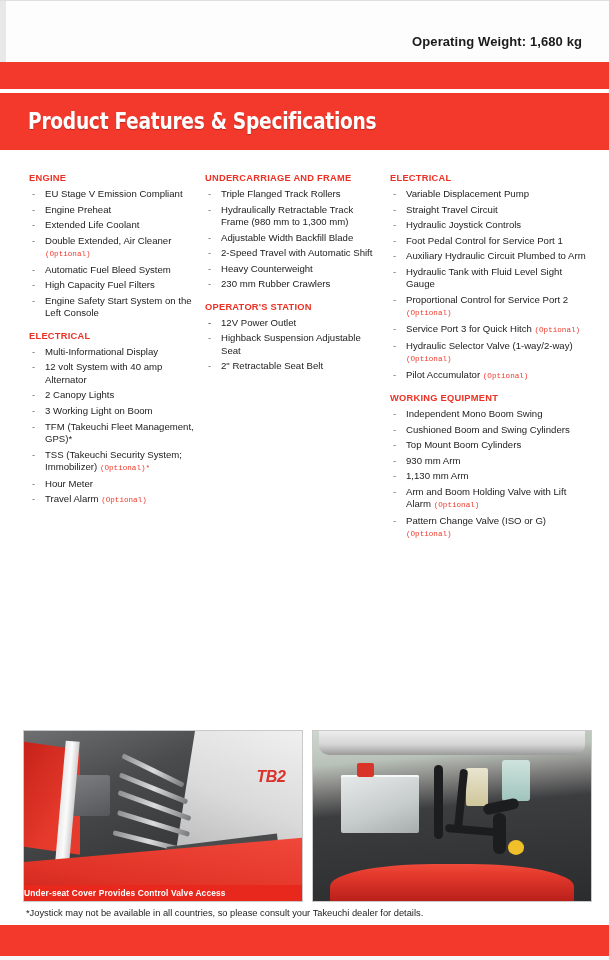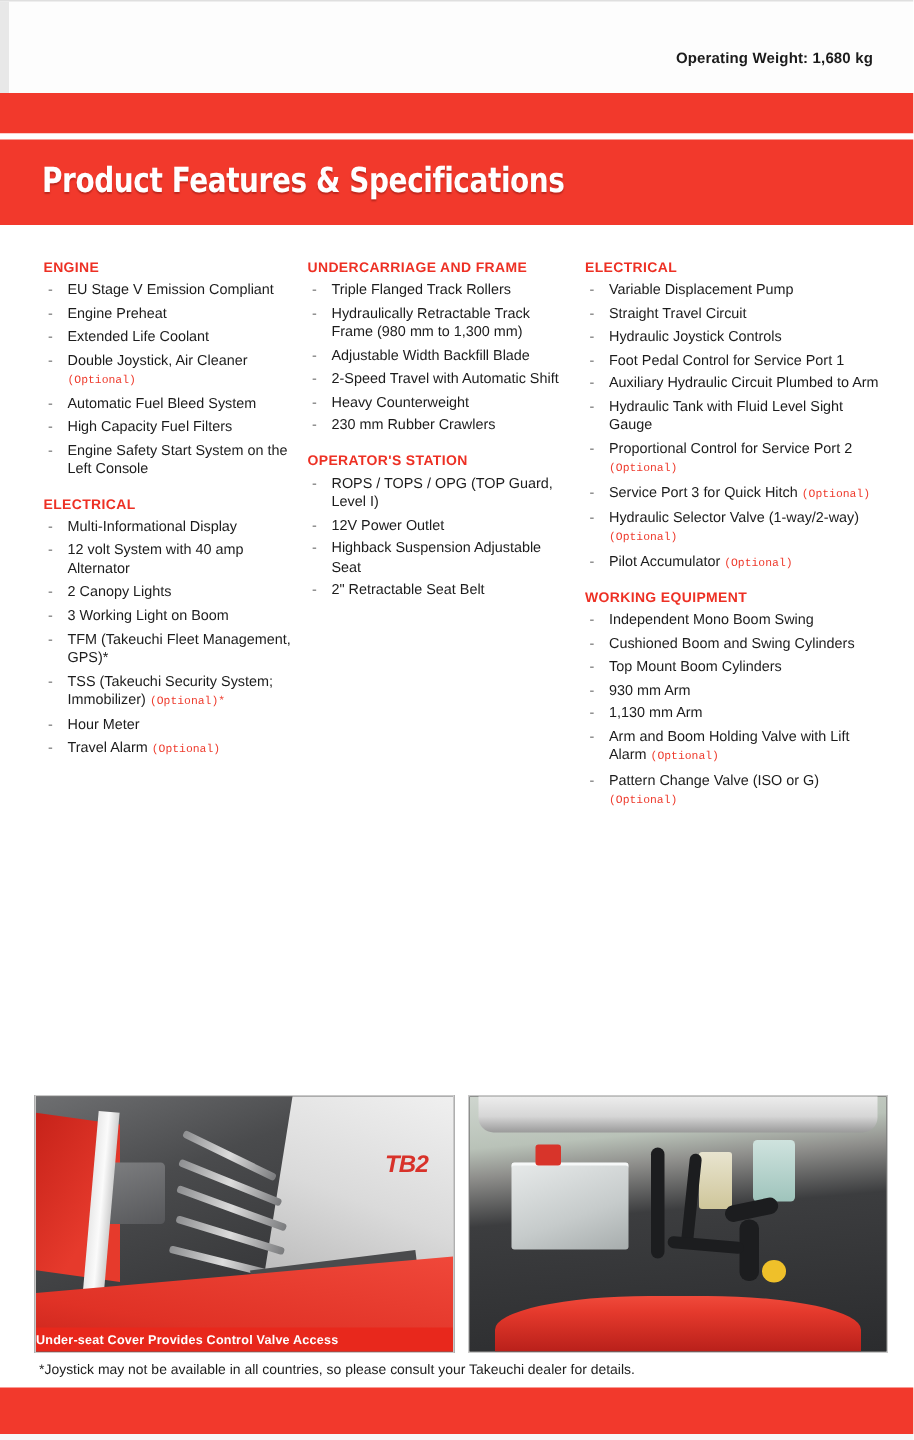--- a/index.html
+++ b/index.html
@@ -28,21 +28,21 @@
     content: "";
     position: absolute;
     left: 0; top: 0;
     width: 6px; height: 62px;
     background: #e8e8e8;
   }
   #operating-weight {
     position: absolute;
     right: 27px;
     top: 33px;
-    font-size: 10px;
+    font-size: 13px;
     font-weight: bold;
     color: #1b1b1b;
     letter-spacing: 0.1px;
     white-space: nowrap;
   }
 
   
   #red-bar-upper {
     position: absolute;
     left: 0; top: 62px;
@@ -309,21 +309,21 @@
 </div>
 
 <div id="spec-area">
   <div class="spec-column" id="col-1">
       <div class="section">
         <div class="section-heading">ENGINE</div>
         <ul class="spec-list">
           <li class="spec-item"><span class="dash">-</span><span>EU Stage V Emission Compliant</span></li>
           <li class="spec-item"><span class="dash">-</span><span>Engine Preheat</span></li>
           <li class="spec-item"><span class="dash">-</span><span>Extended Life Coolant</span></li>
-          <li class="spec-item"><span class="dash">-</span><span>Double Joystick, Air Cleaner</span><br><span class="optional">(Optional)</span></li>
+          <li class="spec-item"><span class="dash">-</span><span>Double Extended, Air Cleaner</span><br><span class="optional">(Optional)</span></li>
           <li class="spec-item"><span class="dash">-</span><span>Automatic Fuel Bleed System</span></li>
           <li class="spec-item"><span class="dash">-</span><span>High Capacity Fuel Filters</span></li>
           <li class="spec-item"><span class="dash">-</span><span>Engine Safety Start System on the Left Console</span></li>
         </ul>
       </div>
       <div class="section">
         <div class="section-heading">ELECTRICAL</div>
         <ul class="spec-list">
           <li class="spec-item"><span class="dash">-</span><span>Multi-Informational Display</span></li>
           <li class="spec-item"><span class="dash">-</span><span>12 volt System with 40 amp Alternator</span></li>
@@ -344,21 +344,21 @@
           <li class="spec-item"><span class="dash">-</span><span>Hydraulically Retractable Track Frame (980 mm to 1,300 mm)</span></li>
           <li class="spec-item"><span class="dash">-</span><span>Adjustable Width Backfill Blade</span></li>
           <li class="spec-item"><span class="dash">-</span><span>2-Speed Travel with Automatic Shift</span></li>
           <li class="spec-item"><span class="dash">-</span><span>Heavy Counterweight</span></li>
           <li class="spec-item"><span class="dash">-</span><span>230 mm Rubber Crawlers</span></li>
         </ul>
       </div>
       <div class="section">
         <div class="section-heading">OPERATOR'S STATION</div>
         <ul class="spec-list">
-          <li class="spec-item"><span class="dash">-</span><span>ROPS / TOPS / OPG (TOP Guard, Level I)</span></li>
+          <li class="spec-item"><span class="dash">-</span></li>
           <li class="spec-item"><span class="dash">-</span><span>12V Power Outlet</span></li>
           <li class="spec-item"><span class="dash">-</span><span>Highback Suspension Adjustable Seat</span></li>
           <li class="spec-item"><span class="dash">-</span><span>2" Retractable Seat Belt</span></li>
         </ul>
       </div>
     </div>
   <div class="spec-column" id="col-3">
       <div class="section">
         <div class="section-heading">ELECTRICAL</div>
         <ul class="spec-list">

